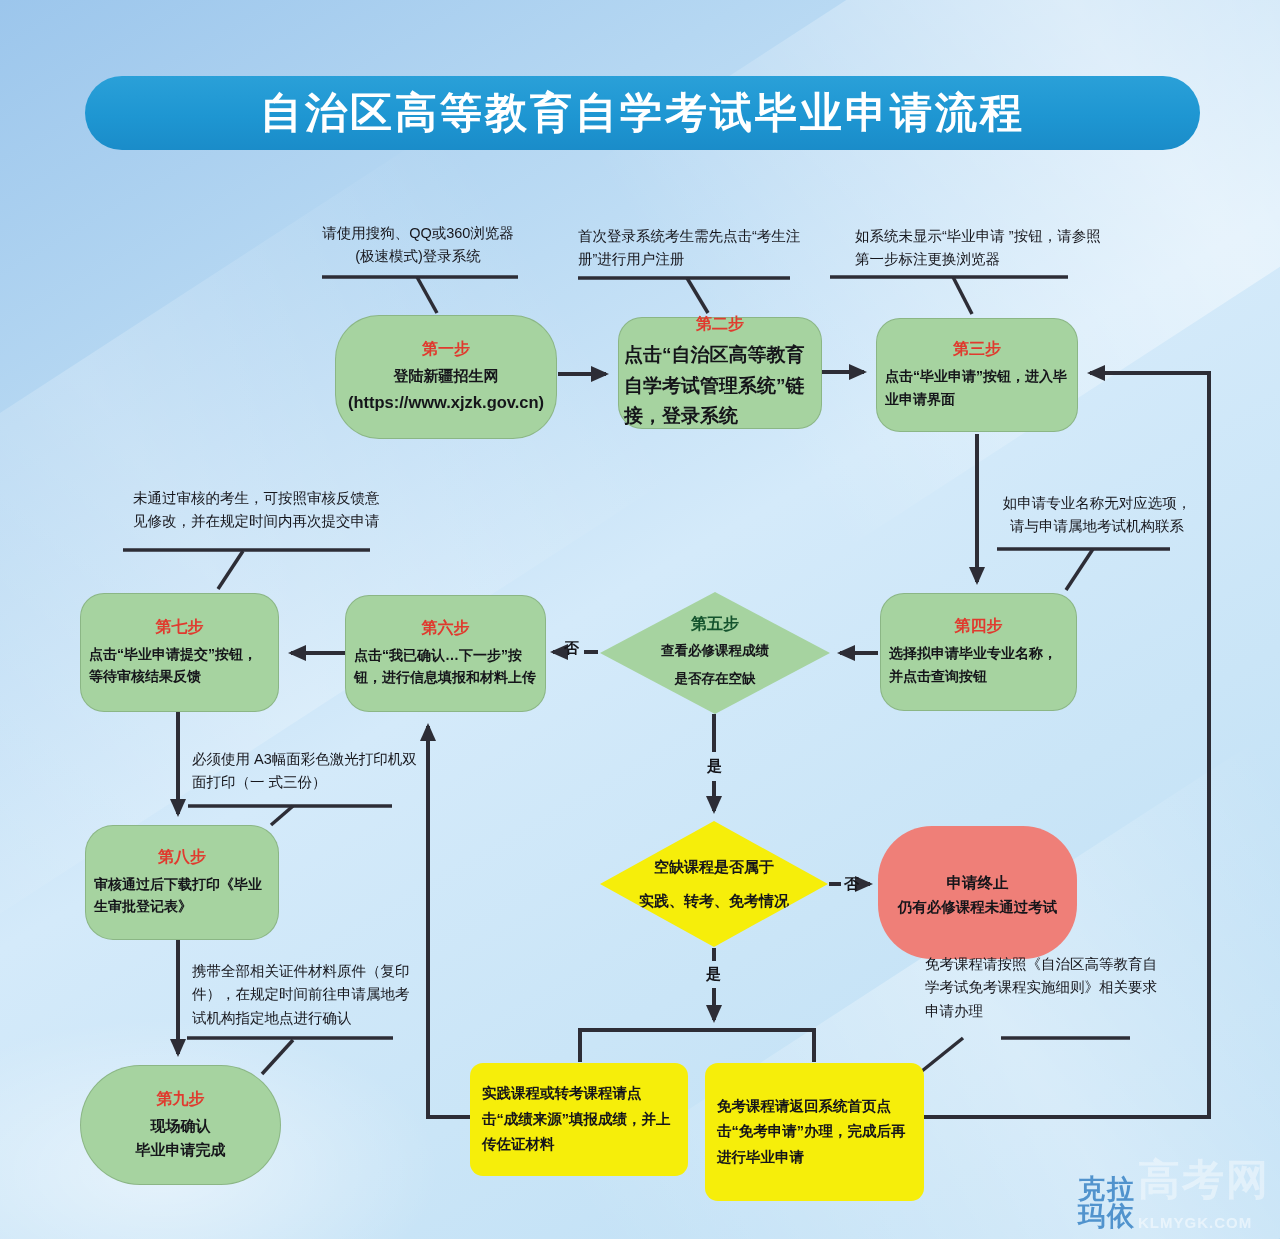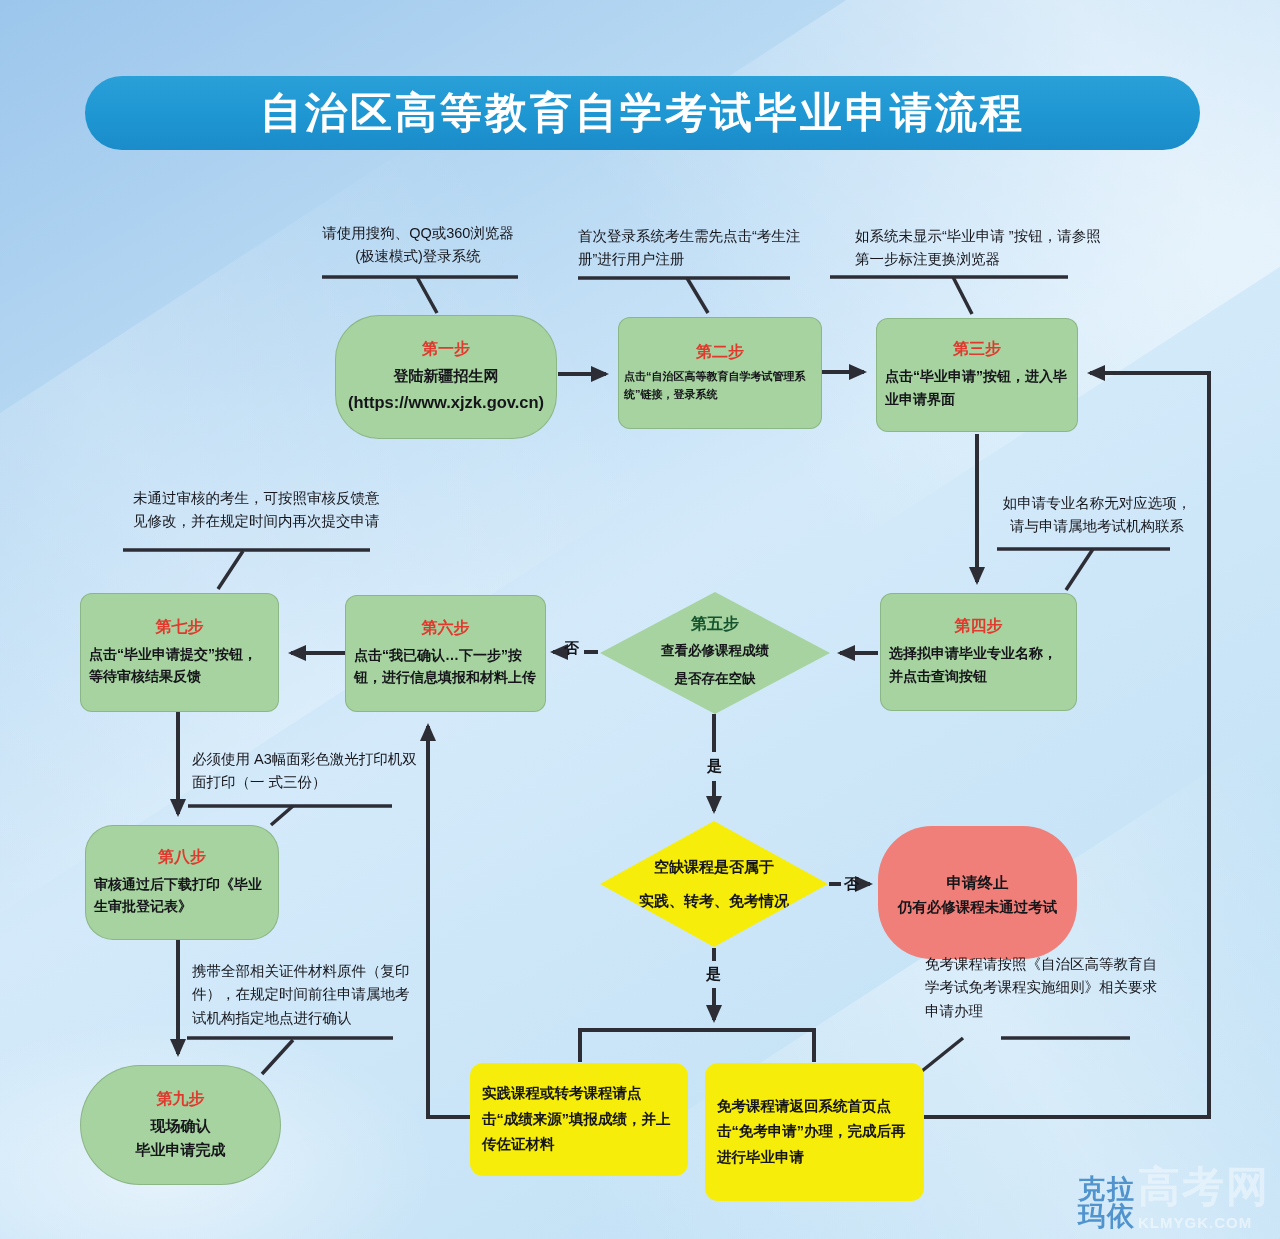--- a/index.html
+++ b/index.html
@@ -21,24 +21,24 @@
   .wires{position:absolute;left:0;top:0;z-index:1;}
 
   #title-bar{
     position:absolute;left:85px;top:76px;width:1115px;height:74px;z-index:2;
     background:linear-gradient(180deg,#2aa0d8 0%,#1e96d2 55%,#1a8cc9 100%);
     border-radius:37px;display:flex;align-items:center;justify-content:center;
   }
   #title-bar .t{color:#ffffff;font-size:42px;font-weight:700;letter-spacing:3px;}
 
   .node{position:absolute;box-sizing:border-box;z-index:2;color:#15151a;font-weight:700;}
-  .green{background:#a6d3a0;border:1px solid rgba(88,128,84,.35);border-radius:12px;
+  .green{background:#a6d3a0;border:1px solid rgba(88,128,84,.35);border-radius:24px;
          display:flex;flex-direction:column;justify-content:center;padding:6px 8px;}
   .green .step-label{color:#e03a2e;font-size:16px;text-align:center;line-height:1.3;margin-bottom:5px;}
-  .green .body{font-size:11px;line-height:1.62;}
+  .green .body{font-size:19px;line-height:1.62;}
   .center .body{text-align:center;}
   .diamond{clip-path:polygon(50% 0,100% 50%,50% 100%,0 50%);border:none;border-radius:0;
            align-items:center;justify-content:center;text-align:center;display:flex;flex-direction:column;}
   .diamond-green{background:#a6d3a0;}
   .diamond-green .step-label{margin-bottom:2px;}
   .diamond-green .dl{font-size:13.5px;line-height:2.05;}
   .diamond-yellow{background:#f6ee0a;}
   .diamond-yellow .dl{font-size:15px;line-height:2.3;}
   .pink{background:#ef7f78;border-radius:54px;display:flex;flex-direction:column;
         align-items:center;justify-content:center;text-align:center;}
@@ -50,21 +50,21 @@
   .annotation{position:absolute;z-index:2;font-size:14.5px;font-weight:400;color:#16161c;line-height:1.62;}
   .a-center{text-align:center;}
 
   .dlabel{position:absolute;z-index:3;font-size:15px;font-weight:700;color:#15151a;line-height:1;}
 
   #watermark{position:absolute;right:10px;bottom:8px;z-index:4;display:flex;align-items:flex-end;}
   .wm-cn{display:flex;flex-direction:column;font-weight:700;color:#3f88c8;opacity:.88;
          font-size:27px;line-height:1.02;letter-spacing:2px;}
   .wm-right{display:flex;flex-direction:column;align-items:flex-start;margin-left:2px;}
   .wm-site{font-size:42px;font-weight:700;color:#ffffff;opacity:.42;line-height:1;letter-spacing:2px;}
-  .wm-url{font-size:15px;font-weight:700;color:#ffffff;opacity:.5;letter-spacing:1px;margin-top:6px;}
+  .wm-url{font-size:15px;font-weight:700;color:#ffffff;opacity:.5;letter-spacing:1px;margin-top:13px;}
 </style>
 </head>
 <body>
 
 <div id="stage">
 
   <div class="streak s1"></div>
   <div class="streak s2"></div>
   <div class="streak s3"></div>
   <div class="streak s4"></div>

